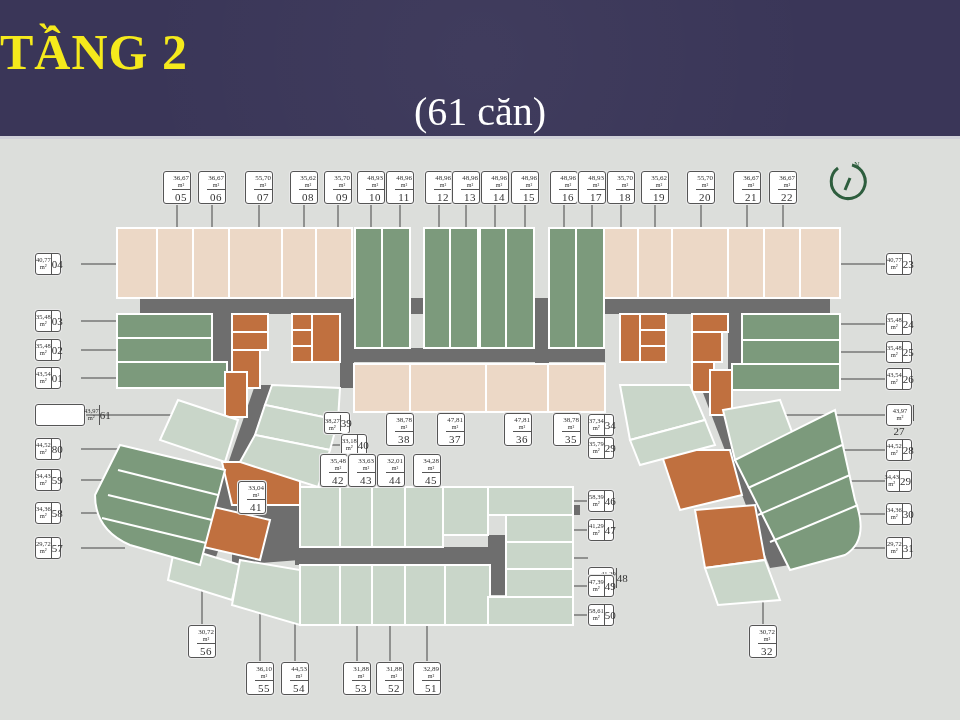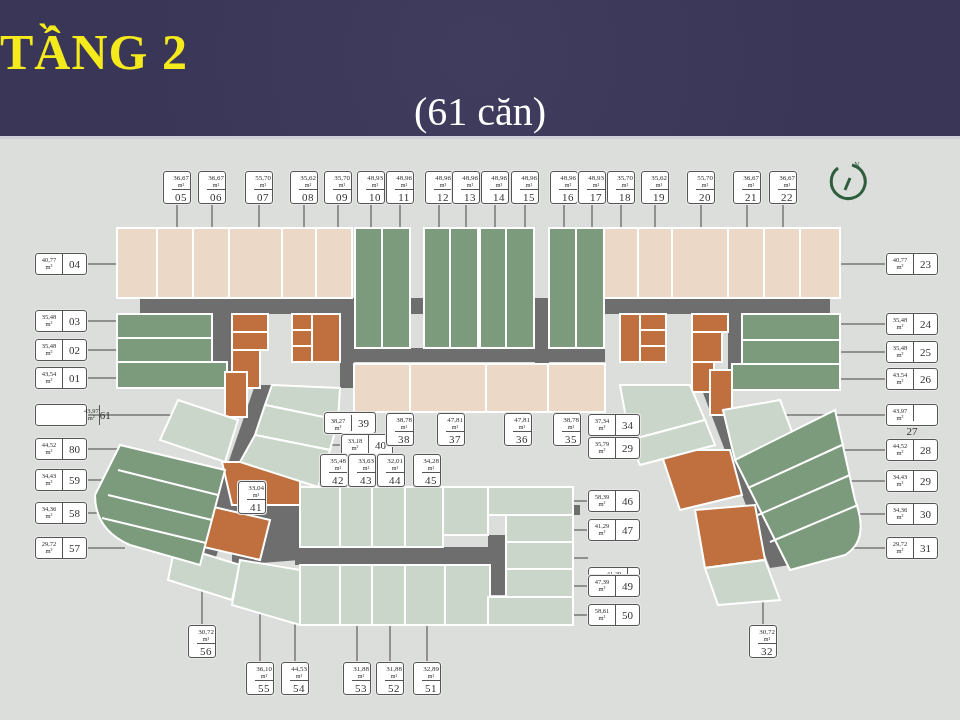--- a/index.html
+++ b/index.html
@@ -8,21 +8,21 @@
     background-image:radial-gradient(circle at 50% 40%,rgba(255,255,255,0.03),rgba(0,0,0,0) 70%);}
   .header .sep{position:absolute;left:0;top:136px;width:960px;height:3px;background:#cfd0d8;}
   .title{position:absolute;left:0;top:22px;width:960px;text-align:left;color:#f5ea1c;font-weight:bold;font-size:50px;letter-spacing:1px;line-height:60px;}
   .subtitle{position:absolute;left:0;top:88px;width:960px;text-align:center;color:#ffffff;font-size:40px;line-height:48px;}
   .plan{position:absolute;left:0;top:139px;width:960px;height:581px;}
   .lbl{position:absolute;background:#fff;border:1px solid #555;border-radius:3px;box-shadow:0 0 0 1px #e8e8e8;color:#333;font-family:"Liberation Serif",serif;text-align:center;box-sizing:border-box;}
   .lbl.v{width:28px;height:33px;padding-left:8px;}
   .lbl.v .a{font-size:7px;line-height:8px;padding-top:2px;}
   .lbl.v .m{font-size:6px;line-height:6px;border-bottom:1px solid #555;padding-bottom:1px;}
   .lbl.v .n{font-size:11px;line-height:14px;letter-spacing:0.5px;}
-  .lbl.h{width:52px;height:22px;display:flex;}
+  .lbl.h{width:26px;height:22px;display:flex;}
   .lbl.h .l{width:26px;border-right:1px solid #555;font-size:6.5px;line-height:7px;padding-top:2px;}
   .lbl.h .n{flex:1;font-size:11px;line-height:20px;}
 </style>
 </head>
 <body>
 
 <div class="header">
   <div class="title">TẦNG 2</div>
   <div class="subtitle">(61 căn)</div>
   <div class="sep"></div>

